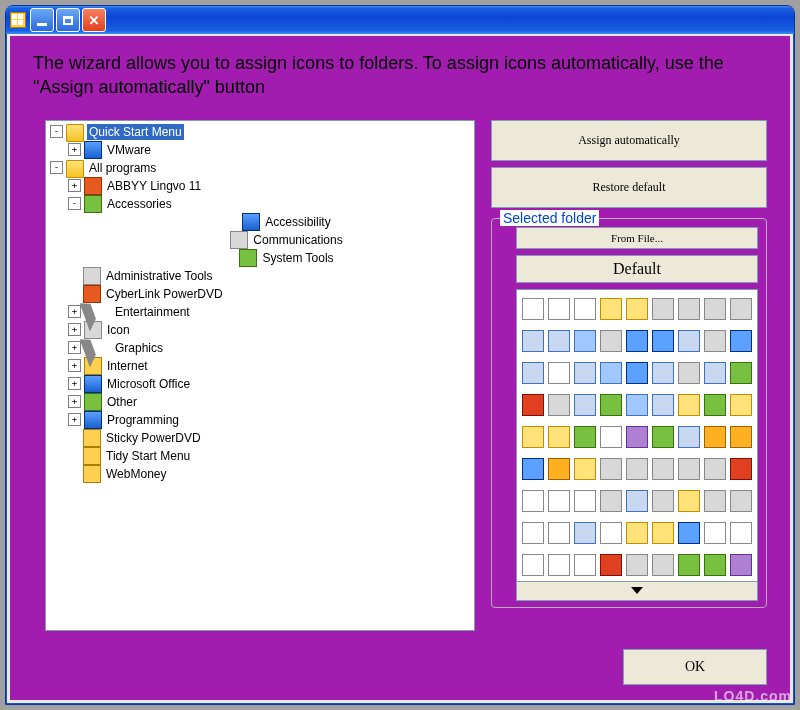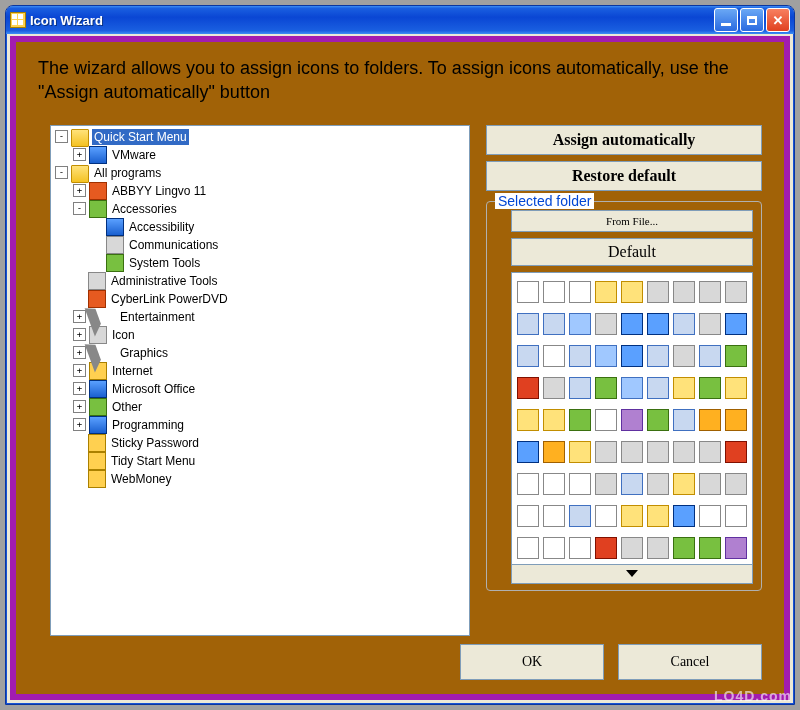--- a/index.html
+++ b/index.html
@@ -7,48 +7,48 @@
 .titlebar{height:28px;background:linear-gradient(to bottom,#3e8ef5 0%,#1a5fe0 8%,#0a46d4 40%,#1a5fe0 88%,#3e8ef5 100%);display:flex;align-items:center;padding:0 4px;color:#fff;font-weight:bold;font-size:13px;border-radius:6px 6px 0 0;}
 .titlebar .app-ico{width:16px;height:16px;margin-right:4px;background:#ffd050;border:1px solid #aa8000;display:flex;flex-wrap:wrap;padding:1px;box-sizing:border-box;}
 .titlebar .app-ico i{width:5px;height:5px;margin:0 1px 1px 0;background:#fff;}
 .titlebar .title-text{flex:1;text-shadow:1px 1px 0 #083080;}
 .winbtns{display:flex;gap:2px;}
 .winbtn{width:22px;height:22px;border:1px solid #fff;border-radius:3px;display:flex;align-items:center;justify-content:center;color:#fff;font-weight:bold;font-size:11px;font-family:Arial;}
 .winbtn.min,.winbtn.max{background:linear-gradient(to bottom,#6aa8f5,#2a6ae0);}
 .winbtn.close{background:linear-gradient(to bottom,#f88060,#e04020);font-size:13px;}
 .winbtn.min::after{content:"";width:10px;height:3px;background:#fff;margin-top:9px;}
 .winbtn.max::after{content:"";width:10px;height:9px;border:2px solid #fff;border-top-width:3px;box-sizing:border-box;}
-.body{position:absolute;top:30px;left:4px;right:4px;bottom:4px;background:#a16207;border:6px solid #a21caf;}
+.body{position:absolute;top:30px;left:4px;right:4px;bottom:4px;background:#a21caf;border:1px solid #a21caf;}
 .intro{font-size:18px;padding:14px 22px 0 22px;color:#000;line-height:1.35;}
 .panel-row{display:flex;padding:20px 22px 10px 34px;gap:16px;}
 .tree{width:430px;height:505px;border:1px solid #7f9db9;background:#fff;overflow:auto;font-size:12px;padding:2px 0;}
 .tree ul{list-style:none;margin:0;padding:0;}
 .tree li{white-space:nowrap;}
 .node{display:flex;align-items:center;height:18px;}
 .node .exp{width:11px;height:11px;border:1px solid #808080;display:inline-flex;align-items:center;justify-content:center;font-size:9px;color:#000;background:#fff;margin:0 3px 0 0;font-family:monospace;line-height:1;cursor:pointer;}
 .node .noexp{width:15px;display:inline-block;}
 .node .ico{width:16px;height:16px;margin-right:3px;display:inline-block;flex-shrink:0;}
 .node .lbl{padding:1px 2px;}
 .node.selected .lbl{background:#316ac5;color:#fff;}
 
 .ind0{padding-left:4px;}
 .ind1{padding-left:22px;}
-.ind2{padding-left:40px;}
+.ind2{padding-left:40px;justify-content:center;}
 
 .folder{background:linear-gradient(#ffe27a,#f4c222);border:1px solid #c28e00;border-radius:1px;width:15px;height:12px;margin-top:2px;}
 .grey-ico{background:#d8d8d8;border:1px solid #888;width:14px;height:14px;}
 .wblue{background:linear-gradient(#5aa0ff,#1a60d0);border:1px solid #003080;width:14px;height:14px;}
 .ored{background:#e65a20;border:1px solid #a03000;width:14px;height:14px;}
 .green{background:#78c040;border:1px solid #3a7010;width:14px;height:14px;}
 .yel{background:#ffd050;border:1px solid #aa8000;width:14px;height:14px;}
 .cursor-ico{width:0;height:0;border-left:10px solid #888;border-top:4px solid transparent;border-bottom:10px solid transparent;transform:rotate(-20deg);margin-top:2px;}
 
 .rcol{flex:1;display:flex;flex-direction:column;gap:6px;}
 .btn{border:1px solid #7f9db9;background:#ece9d8;font-family:Tahoma;font-size:14px;padding:4px 0;text-align:center;cursor:pointer;}
-.btn.big{font-size:16px;padding:5px 0;font-weight:bold;}
+.btn.big{font-size:12px;padding:12px 0;}
 .grp{border:1px solid #b0b0b0;border-radius:4px;padding:8px 8px 6px 24px;position:relative;margin-top:4px;}
 .grp-title{position:absolute;top:-9px;left:8px;background:#fff;color:#0046d5;font-size:14px;padding:0 3px;}
 .icongrid{border:1px solid #7f9db9;background:#fff;height:310px;margin-top:6px;display:flex;flex-direction:column;}
 .grid-inner{flex:1;display:grid;grid-template-columns:repeat(9,1fr);grid-auto-rows:30px;gap:2px;padding:4px;overflow:hidden;}
 .gi{width:24px;height:24px;margin:auto;display:flex;align-items:center;justify-content:center;}
 .gi span{width:20px;height:20px;display:block;}
 .scrolldown{height:18px;border-top:1px solid #7f9db9;display:flex;align-items:center;justify-content:center;cursor:pointer;background:#ece9d8;}
 .scrolldown::after{content:"";border-left:6px solid transparent;border-right:6px solid transparent;border-top:7px solid #000;}
 .footer{position:absolute;bottom:14px;right:22px;display:flex;gap:14px;}
 .footer .btn{width:142px;font-size:14px;padding:9px 0;}
@@ -69,21 +69,20 @@
 <body>
 
 <div class="win">
   <div class="titlebar">
     <span class="app-ico">
         <i></i>
         <i></i>
         <i></i>
         <i></i>
       </span>
-    <span class="title-text">Icon Wizard</span>
     <div class="winbtns">
       <div class="winbtn min"></div>
       <div class="winbtn max"></div>
       <div class="winbtn close">✕</div>
     </div>
   </div>
 
   <div class="body">
     <div class="intro">The wizard allows you to assign icons to folders. To assign icons automatically, use the "Assign automatically" button</div>
 
@@ -206,21 +205,21 @@
               <div class="node ind1">
                 <span class="exp">+</span>
                 <span class="ico wblue"></span>
                 <span class="lbl">Programming</span>
               </div>
             </li>
             <li>
               <div class="node ind1">
                 <span class="noexp"></span>
                 <span class="ico yel"></span>
-                <span class="lbl">Sticky Password</span>
+                <span class="lbl">Sticky PowerDVD</span>
               </div>
             </li>
             <li>
               <div class="node ind1">
                 <span class="noexp"></span>
                 <span class="ico yel"></span>
                 <span class="lbl">Tidy Start Menu</span>
               </div>
             </li>
             <li>
@@ -488,18 +487,17 @@
                 </div>
               </div>
             <div class="scrolldown"></div>
           </div>
         </div>
       </div>
     </div>
 
     <div class="footer">
       <div class="btn">OK</div>
-      <div class="btn">Cancel</div>
     </div>
   </div>
 </div>
 
 <div class="watermark">LO4D.com</div>
 
 </body></html>

